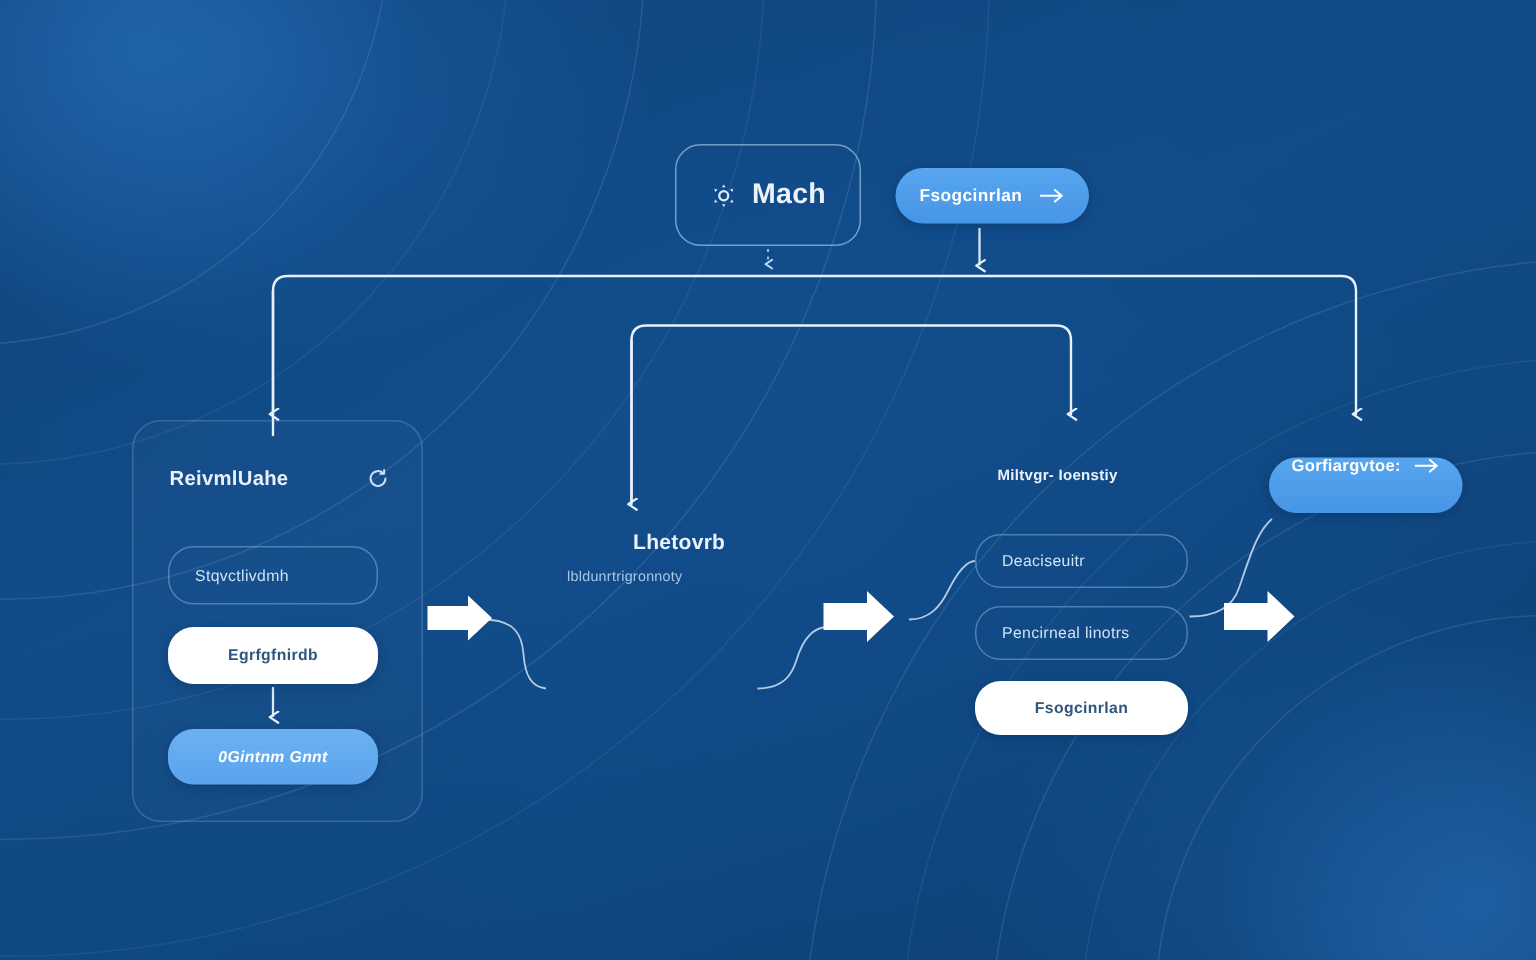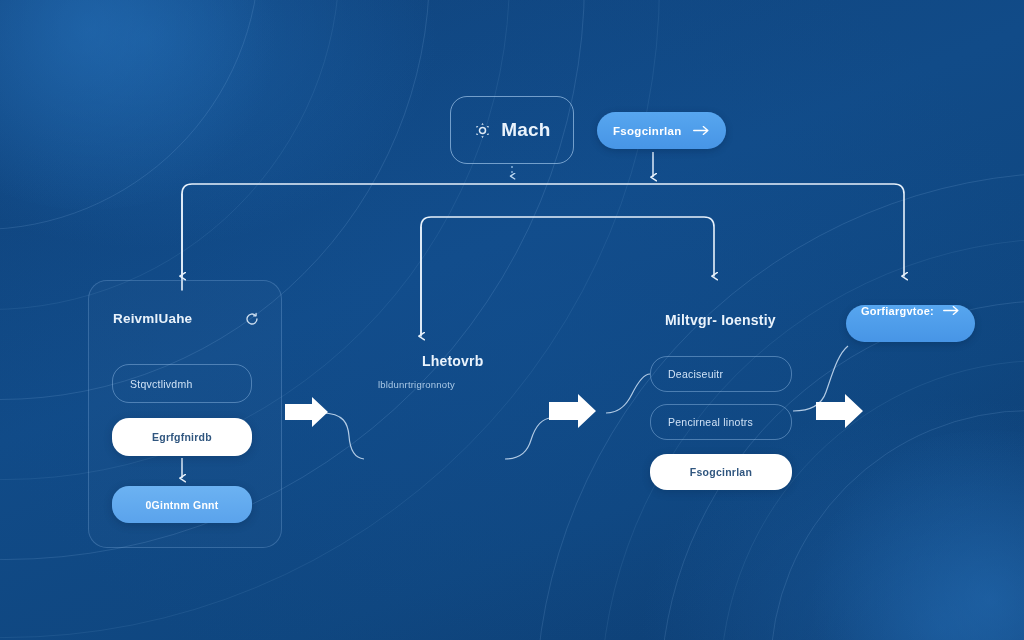--- a/index.html
+++ b/index.html
@@ -87,37 +87,37 @@
     box-shadow:0 2px 8px rgba(4,26,56,.22);
   }
   .pill.blue {
     background:linear-gradient(180deg,#6cb2f2,#5aa3ec);
     color:#ffffff; font-weight:600; justify-content:center;
     box-shadow:0 2px 8px rgba(4,26,56,.24);
   }
 
   #c1p1 { left:112px; top:364px; width:140px; height:39px; }
   #c1p2 { left:112px; top:418px; width:140px; height:38px; }
-  #c1p3 { left:112px; top:486px; width:140px; height:37px; }
+  #c1p3 { left:112px; top:486px; width:140px; height:37px;font-style:italic; }
 
   
   .col2-title {
     position:absolute; left:394px; top:353px;
     color:#eaf3fc; font-size:14px; font-weight:700; letter-spacing:.2px;padding-left:28px;
   }
   .col2-sub {
     position:absolute; left:378px; top:379px;
     color:#a9c8e6; font-size:9.5px; letter-spacing:.2px;
   }
   #c2p1 { left:360px; top:440px; width:142px; height:37px; }
 
   
   .col3-title {
     position:absolute; left:665px; top:312px;
-    color:#eaf3fc; font-size:14px; font-weight:700; letter-spacing:.2px;
+    color:#eaf3fc; font-size:10px; font-weight:700; letter-spacing:.2px;
   }
   #c3p1 { left:650px; top:356px; width:142px; height:36px; }
   #c3p2 { left:650px; top:404px; width:142px; height:36px;text-align:center; }
   #c3p3 { left:650px; top:454px; width:142px; height:36px; }
 
   
   .pill-right {
     position:absolute; left:846px; top:305px;
     height:37px; padding:0 15px;
     background:linear-gradient(180deg,#57a6ef,#4795e6);

